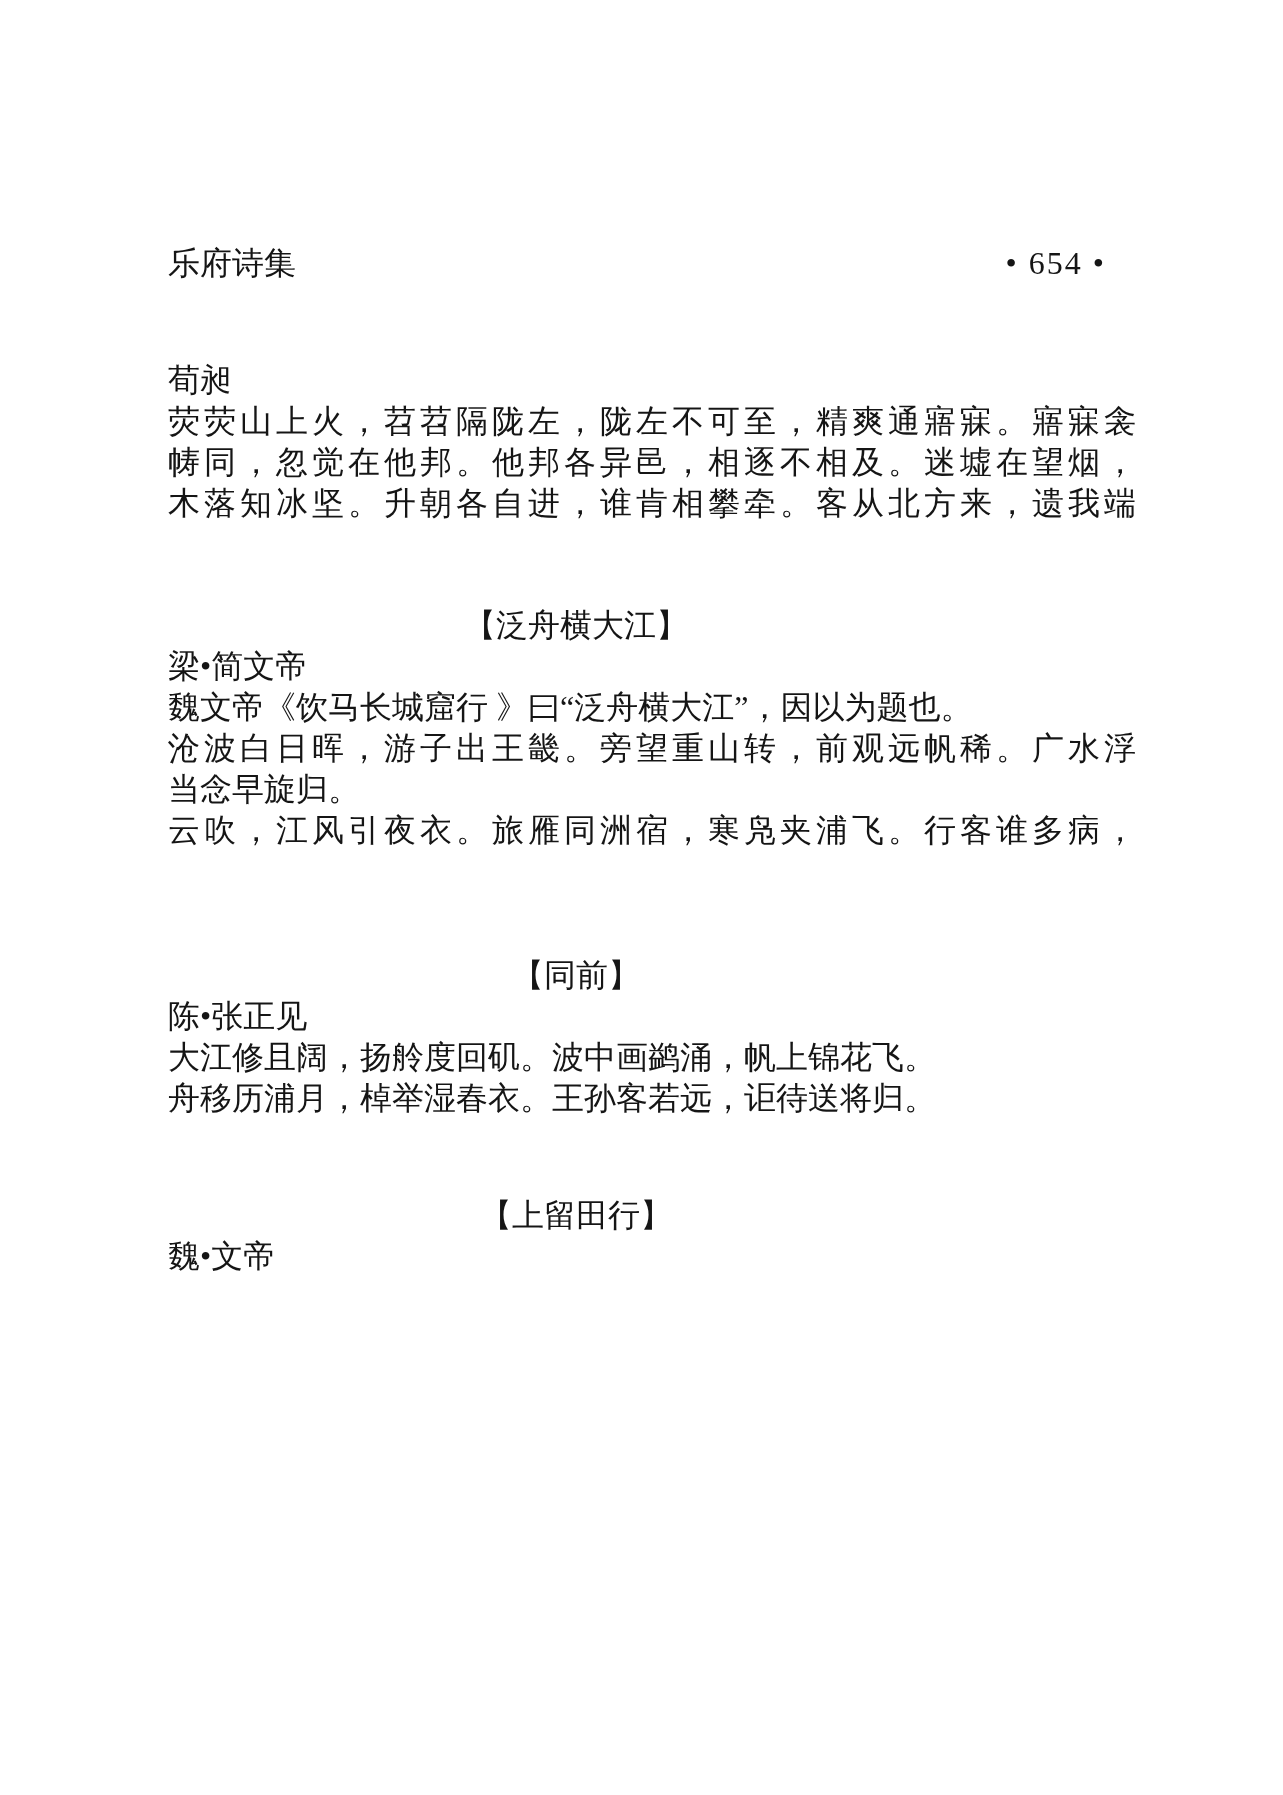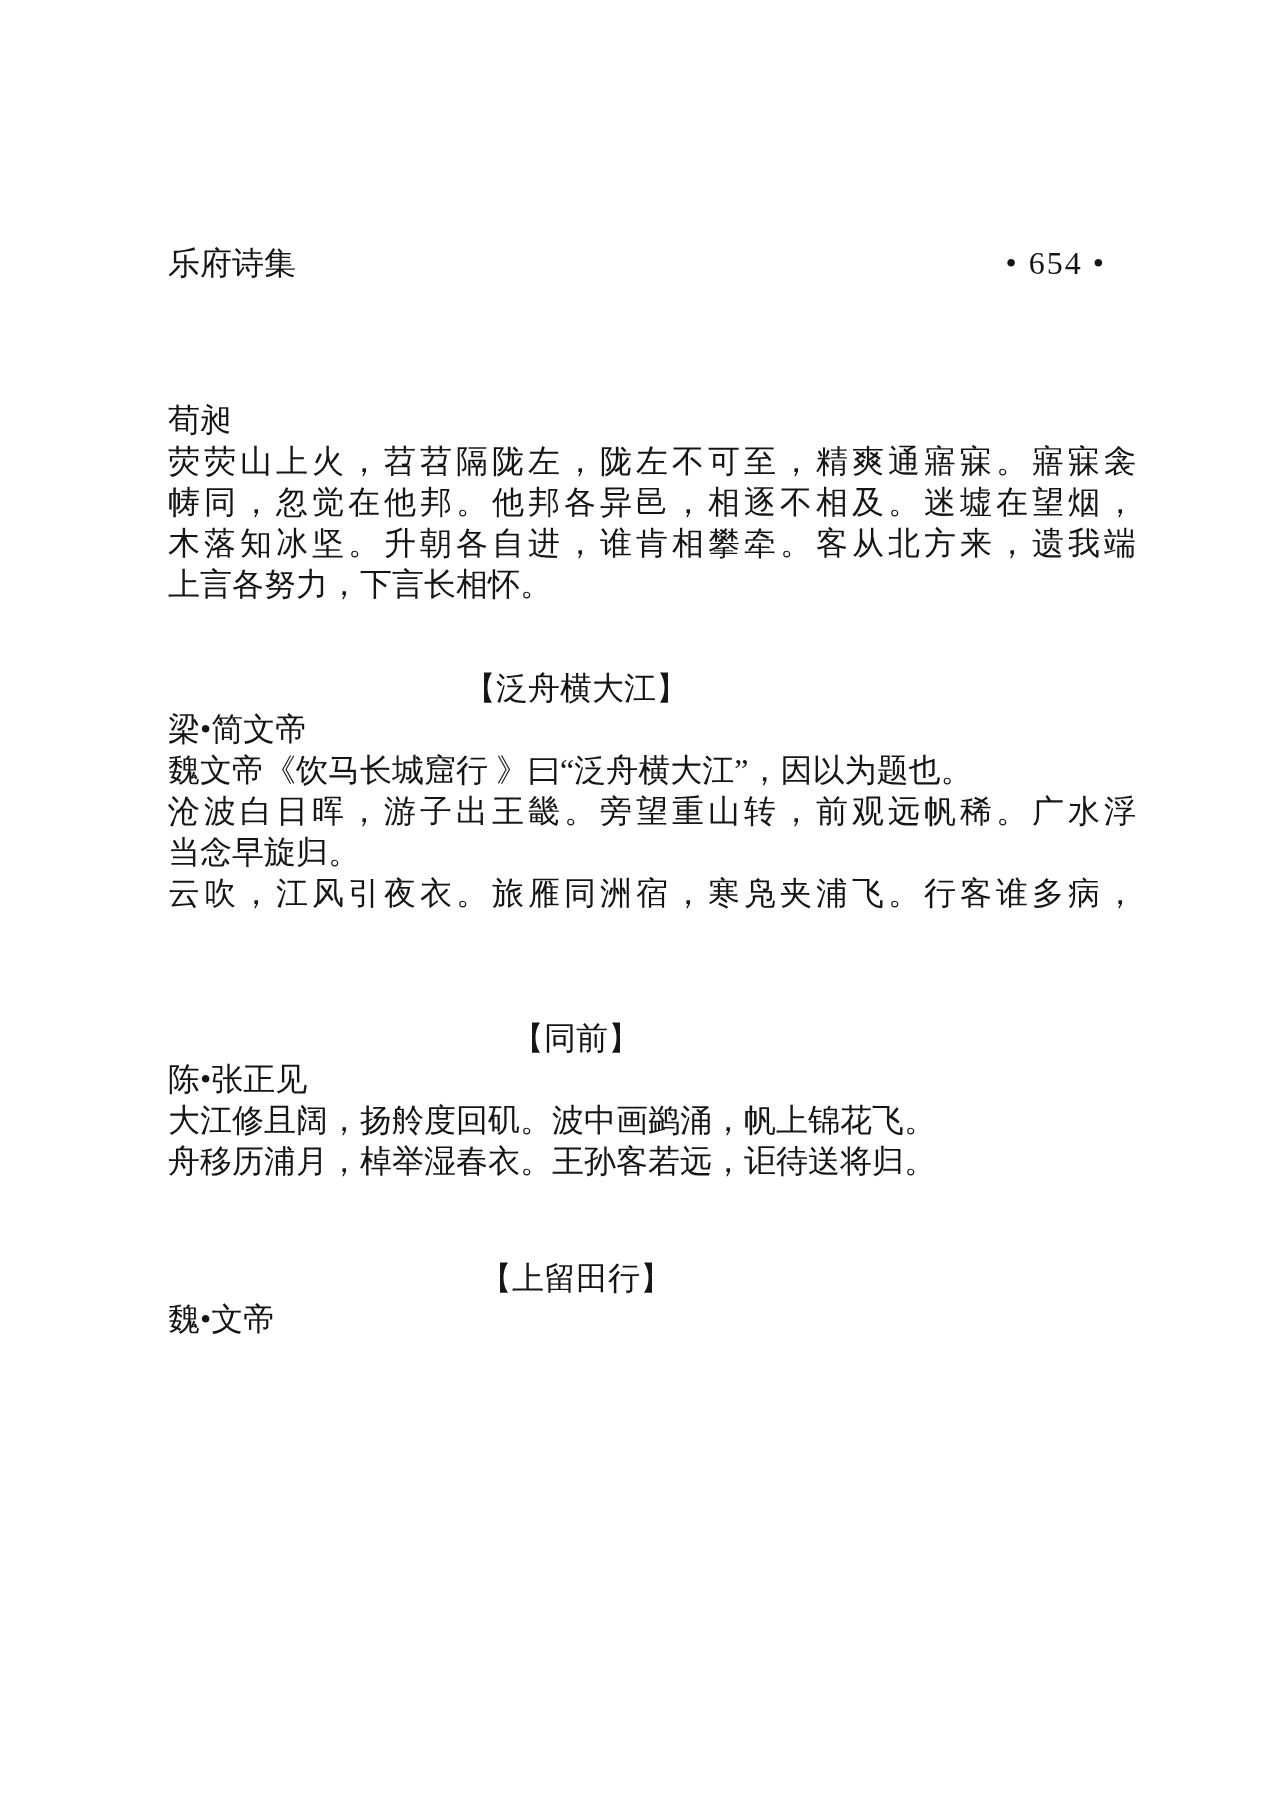--- a/index.html
+++ b/index.html
@@ -17,22 +17,22 @@
   .col{width:968px;}
   .hdr{
     display:flex;
     justify-content:space-between;
     align-items:baseline;
     font-size:32px;
     line-height:41px;
   }
   .hdr .pageno{padding-right:30px;letter-spacing:2px;}
   .sec{margin:0;}
-  .sec1{margin-top:116px;}
-  .sec2{margin-top:63px;}
+  .sec1{margin-top:76px;}
+  .sec2{margin-top:81px;}
   .sec3{margin-top:104px;}
   .sec4{margin-top:76px;}
   .title{
     width:816px;
     text-align:center;
     font-size:32px;
     line-height:41px;
     font-weight:normal;
     margin:0;
   }
@@ -60,21 +60,20 @@
     <div class="hdr">
       <span>乐府诗集</span>
       <span class="pageno">• 654 •</span>
     </div>
 
     <div class="sec sec1">
       <div class="author">荀昶</div>
       <div class="line fill">荧荧山上火，苕苕隔陇左，陇左不可至，精爽通寤寐。寤寐衾</div>
       <div class="line fill">帱同，忽觉在他邦。他邦各异邑，相逐不相及。迷墟在望烟，</div>
       <div class="line fill">木落知冰坚。升朝各自进，谁肯相攀牵。客从北方来，遗我端</div>
-      <div class="line">上言各努力，下言长相怀。</div>
     </div>
 
     <div class="sec sec2">
       <h2 class="title">【泛舟横大江】</h2>
       <div class="author">梁•简文帝</div>
       <div class="line">魏文帝《饮马长城窟行 》曰“泛舟横大江”，因以为题也。</div>
       <div class="line fill">沧波白日晖，游子出王畿。旁望重山转，前观远帆稀。广水浮</div>
       <div class="line">当念早旋归。</div>
       <div class="line fill">云吹，江风引夜衣。旅雁同洲宿，寒凫夹浦飞。行客谁多病，</div>
     </div>

